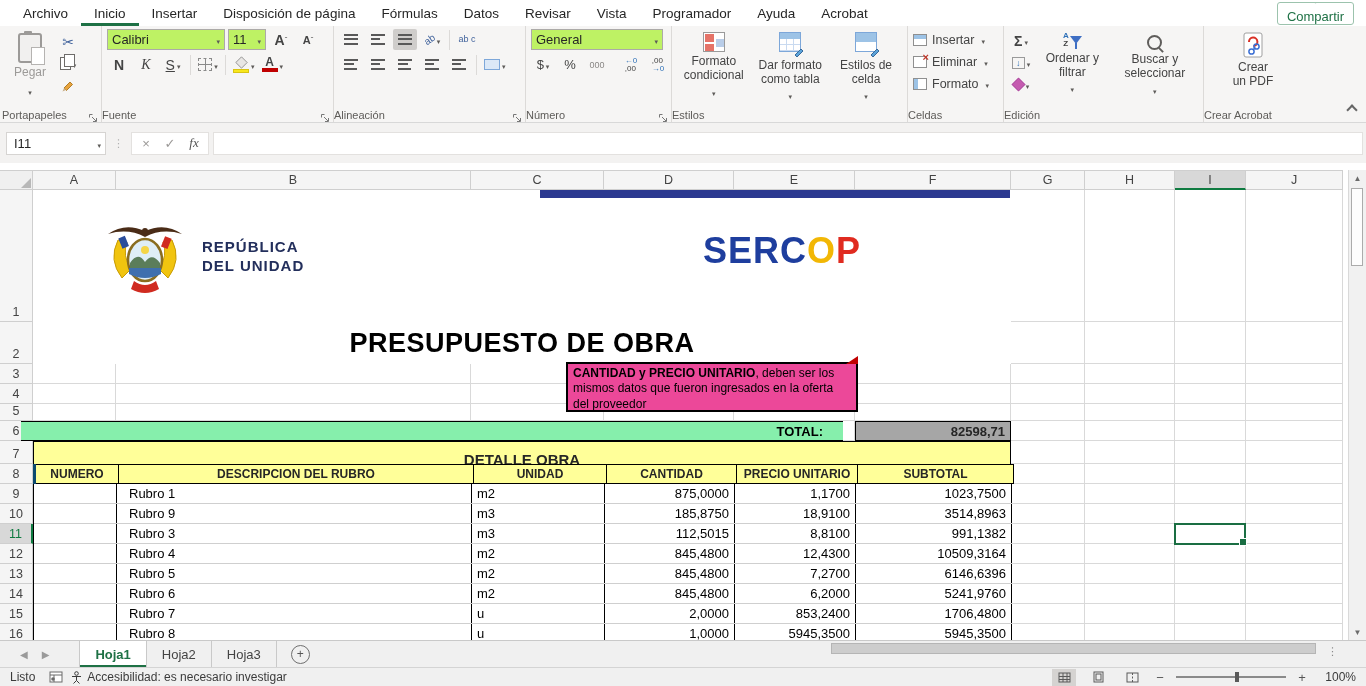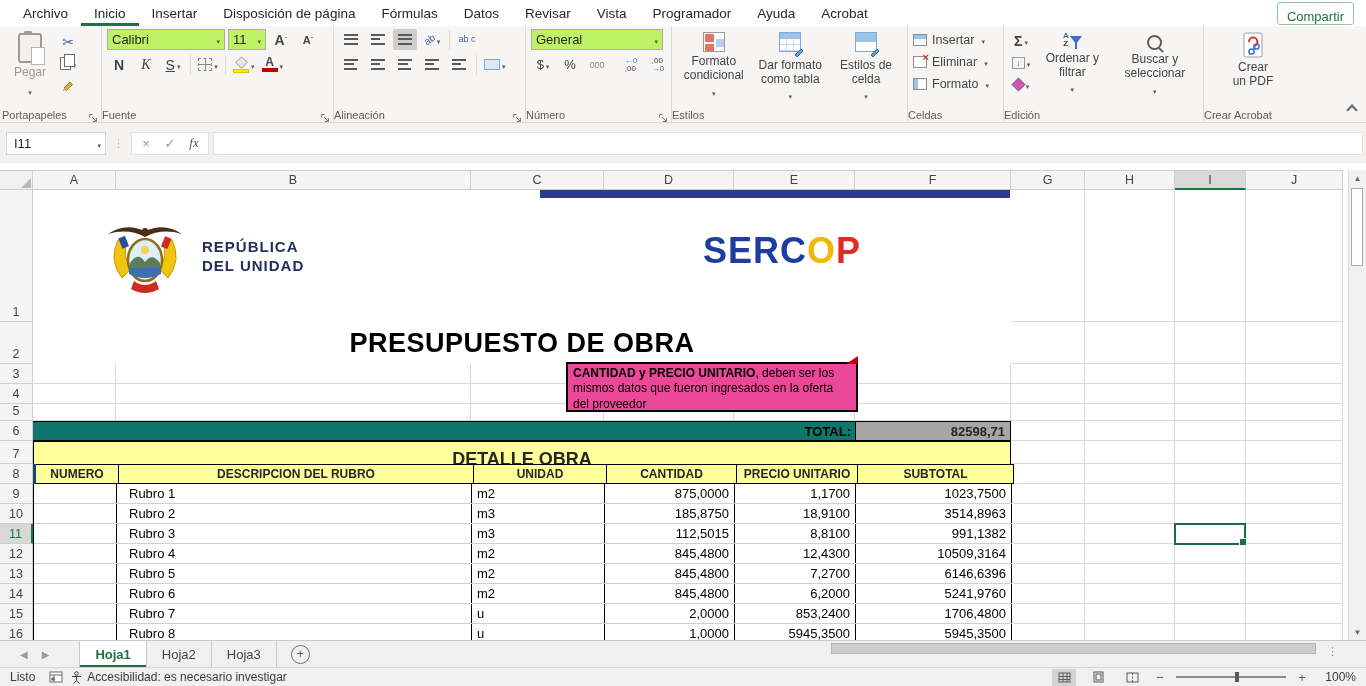--- a/index.html
+++ b/index.html
@@ -144,28 +144,28 @@
   .sercop{position:absolute;left:703px;top:40px;font-weight:bold;font-size:36px;letter-spacing:1px;z-index:4;
           font-family:"Liberation Sans",sans-serif;}
   .sercop .blue{color:#1e3e9e;}
   .sercop .yellow{color:#f2b705;}
   .sercop .red{color:#e02b20;}
   .sheettitle{position:absolute;left:33px;top:132px;width:978px;height:42px;line-height:42px;text-align:center;
           font-size:27px;font-weight:bold;color:#000;z-index:4;letter-spacing:.5px;}
   .comment{position:absolute;left:566px;top:172px;width:292px;height:50px;background:#ec4899;border:2px solid #000;
           font-size:12px;color:#000;padding:2px 5px;box-sizing:border-box;line-height:1.28;z-index:6;}
   .comment::before{content:"";position:absolute;right:-2px;top:-8px;border-left:12px solid transparent;border-bottom:8px solid #c00000;}
-  .totalband{position:absolute;left:33px;top:231px;width:822px;height:20px;background:#0f766e;border-top:1px solid #000;
+  .totalband{position:absolute;left:21px;top:231px;width:822px;height:20px;background:#86efac;border-top:1px solid #000;
           border-bottom:1px solid #000;box-sizing:border-box;display:flex;align-items:center;justify-content:flex-end;
-          font-size:13px;font-weight:bold;color:#000;padding-right:4px;z-index:3;}
+          font-size:13px;font-weight:bold;color:#000;padding-right:20px;z-index:3;}
   .totalval{position:absolute;left:855px;top:231px;width:156px;height:20px;background:#a6a6a6;border:1px solid #000;
           box-sizing:border-box;display:flex;align-items:center;justify-content:flex-end;font-size:13px;font-weight:bold;
           padding-right:5px;z-index:3;}
   .detalle{position:absolute;left:33px;top:251px;width:978px;height:37px;background:#ffff99;border:1px solid #000;
-          box-sizing:border-box;display:flex;align-items:center;justify-content:center;font-size:18px;font-weight:bold;z-index:3;}
+          box-sizing:border-box;display:flex;align-items:center;justify-content:center;font-size:15px;font-weight:bold;z-index:3;}
   .hrow{position:absolute;left:33px;top:274px;width:978px;height:20px;display:flex;z-index:3;border-left:3px solid #0c4a6e;box-sizing:content-box;}
   .hcell{background:#ffff99;border-right:1px solid #000;border-top:1px solid #000;border-bottom:1px solid #000;box-sizing:border-box;
           display:flex;align-items:center;justify-content:center;font-size:12px;font-weight:bold;}
   .trows{position:absolute;left:33px;top:294px;width:979px;z-index:3;border-left:1px solid #000;box-sizing:border-box;}
   .trow{display:flex;height:20px;border-bottom:1px solid #cfcfcf;box-sizing:border-box;background:#fff;}
   .tcell{border-right:1px solid #000;box-sizing:border-box;display:flex;align-items:center;font-size:13px;color:#000;overflow:hidden;}
   .c0{width:83px;}.c1{width:355px;}.c2{width:133px;}.c3{width:130px;}.c4{width:121px;}.c5{width:156px;}
   .tcell.c1{padding-left:12px;}
   .tcell.c2{padding-left:5px;}
   .tcell.c3,.tcell.c4,.tcell.c5{justify-content:flex-end;padding-right:5px;}
@@ -614,21 +614,21 @@
         <div class="trow">
           <div class="tcell c0"></div>
           <div class="tcell c1">Rubro 1</div>
           <div class="tcell c2">m2</div>
           <div class="tcell c3">875,0000</div>
           <div class="tcell c4">1,1700</div>
           <div class="tcell c5">1023,7500</div>
         </div>
         <div class="trow">
           <div class="tcell c0"></div>
-          <div class="tcell c1">Rubro 2</div>
+          <div class="tcell c1">Rubro 9</div>
           <div class="tcell c2">m3</div>
           <div class="tcell c3">185,8750</div>
           <div class="tcell c4">18,9100</div>
           <div class="tcell c5">3514,8963</div>
         </div>
         <div class="trow">
           <div class="tcell c0"></div>
           <div class="tcell c1">Rubro 3</div>
           <div class="tcell c2">m3</div>
           <div class="tcell c3">112,5015</div>

